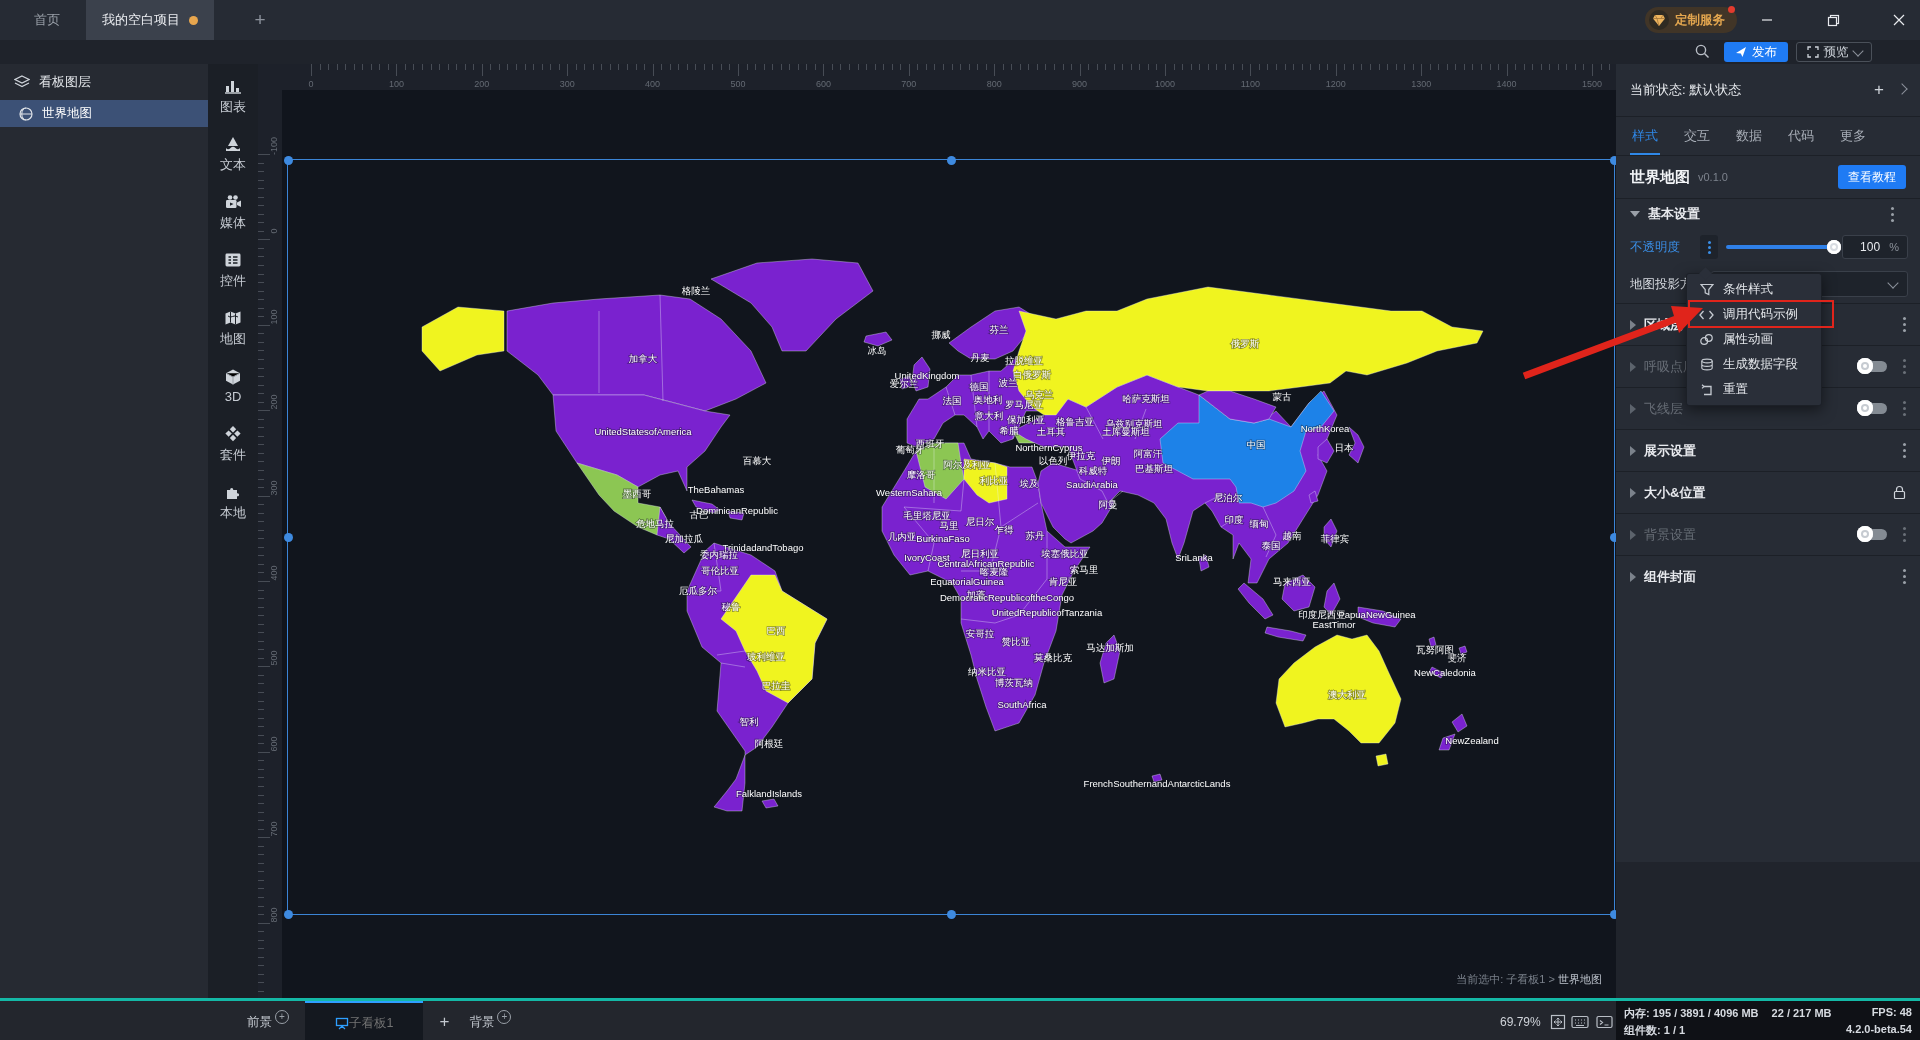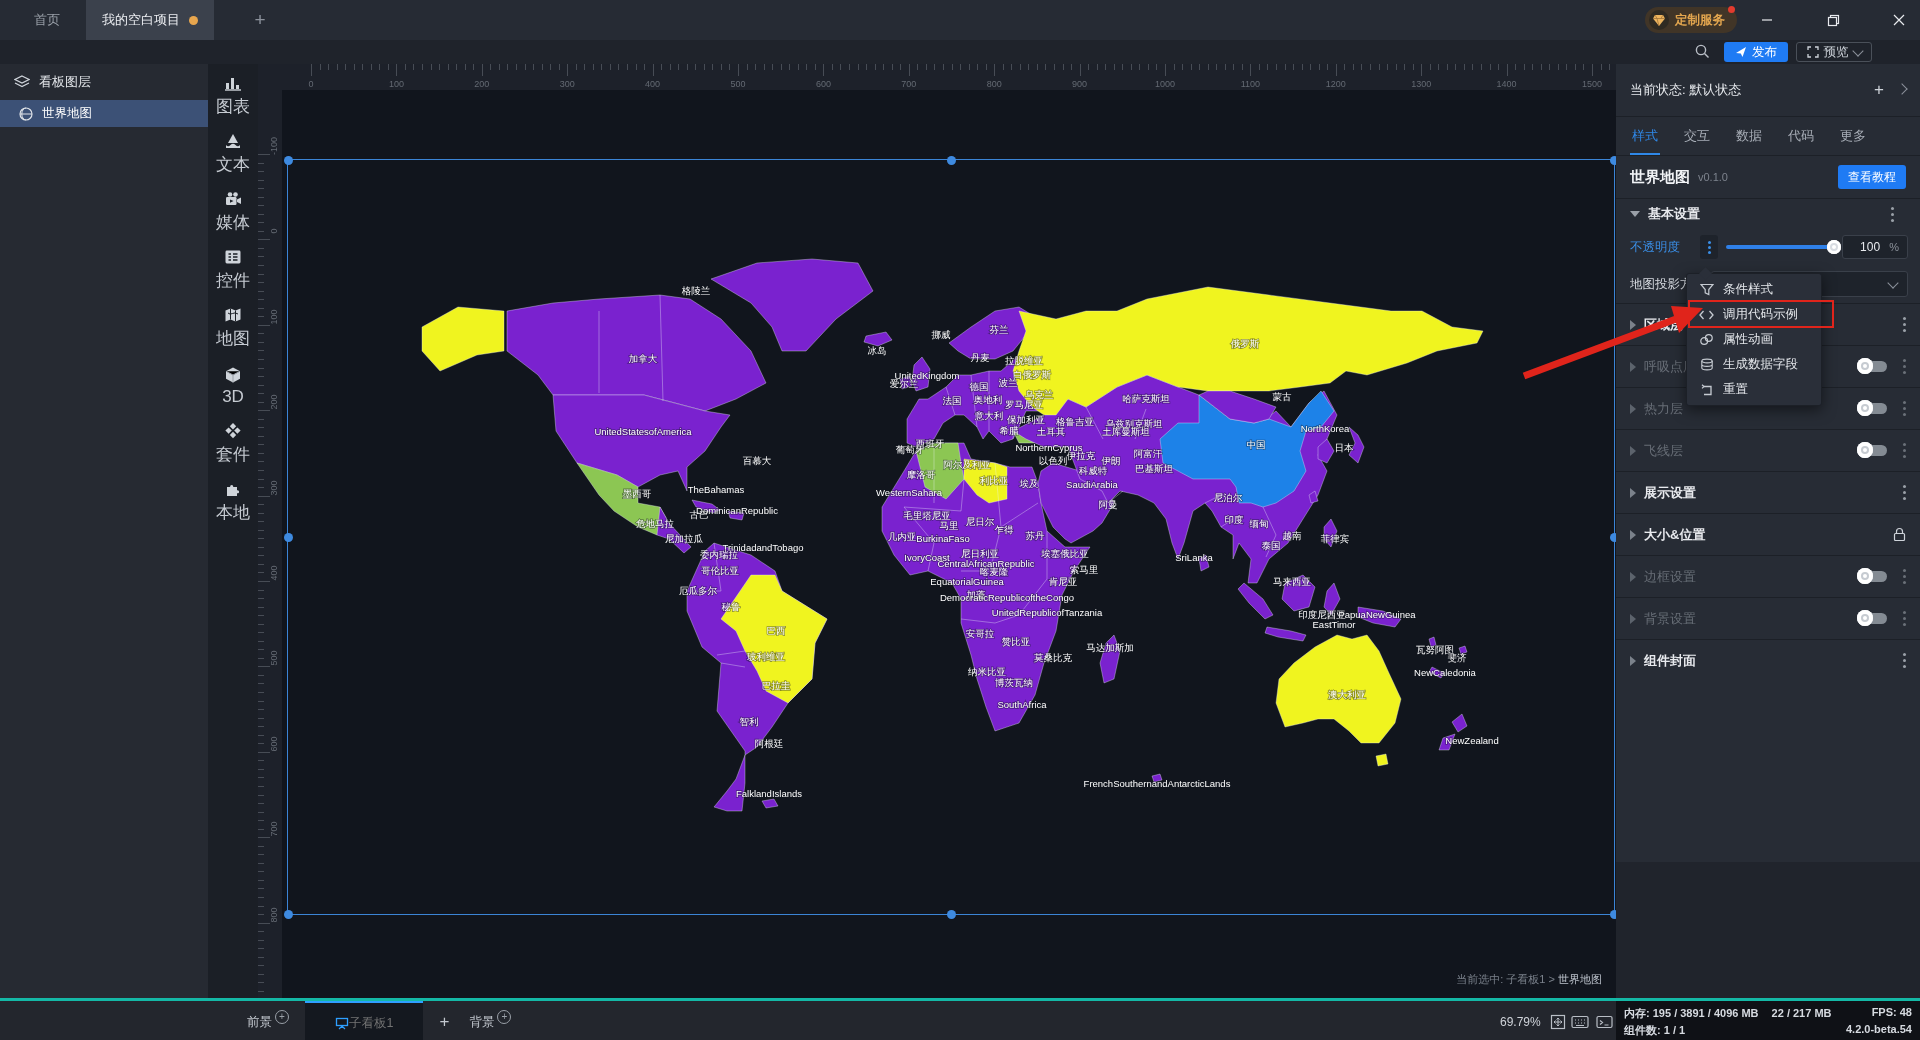--- a/index.html
+++ b/index.html
@@ -29,21 +29,21 @@
 
   
   #layers{position:absolute;left:0;top:64px;width:208px;height:934px;background:#262a32;border-right:1px solid #171a20}
   .lp-head{display:flex;align-items:center;gap:9px;height:36px;padding-left:14px;color:#e3e6ea;font-size:13px}
   .lp-item{display:flex;align-items:center;gap:9px;height:27px;padding-left:19px;font-size:12.5px;color:#fff}
   .lp-item.sel{background:#3c5176}
 
   
   #dock{position:absolute;left:208px;top:64px;width:50px;height:934px;background:#1b1f26}
   .dock-item{width:50px;height:52px;margin-top:6px;display:flex;flex-direction:column;align-items:center;justify-content:center;gap:3px;color:#c6cbd2;cursor:pointer}
-  .dock-item .dock-label{font-size:17px;color:#c6cbd2}
+  .dock-item .dock-label{font-size:13px;color:#c6cbd2}
 
   
   #canvas{position:absolute;left:258px;top:64px;width:1358px;height:934px;background:#12161e;overflow:hidden}
   #rulerH{position:absolute;left:24px;top:0;width:1334px;height:26px;background:#1d212a;overflow:hidden}
   #rulerV{position:absolute;left:0;top:26px;width:24px;height:908px;background:#1d212a;overflow:hidden}
   #rulerC{position:absolute;left:0;top:0;width:24px;height:26px;background:#1d212a}
   .tickH{position:absolute;top:0;width:1px;background:#474c55}
   .tickV{position:absolute;left:0;height:1px;background:#474c55}
   .numH{position:absolute;top:15px;font-size:9px;color:#646a73;transform:translateX(-50%)}
   .numV{position:absolute;left:3px;font-size:9px;color:#646a73;transform:rotate(-90deg);transform-origin:center;width:26px;text-align:center}
@@ -796,26 +796,20 @@
         <span class="vdots auto"></span>
       </div>
       <div class="irow dis">
         <span class="car"></span>
         <span class="t">呼吸点层</span>
         <span class="toggle"></span>
         <span class="vdots"></span>
       </div>
       <div class="irow dis">
         <span class="car"></span>
-        <span class="t">热力层</span>
-        <span class="toggle"></span>
-        <span class="vdots"></span>
-      </div>
-      <div class="irow dis">
-        <span class="car"></span>
         <span class="t">飞线层</span>
         <span class="toggle"></span>
         <span class="vdots"></span>
       </div>
       <div class="irow">
         <span class="car"></span>
         <span class="t">展示设置</span>
         <span class="vdots auto"></span>
       </div>
       <div class="irow">
@@ -823,26 +817,20 @@
         <span class="t">大小&amp;位置</span>
         <span style="margin-left:auto;margin-right:2px">
           <svg width="13" height="15">
             <rect x="1.5" y="6.5" width="10" height="7" rx="1" fill="none" stroke="#cfd4da" stroke-width="1.2"></rect>
             <path d="M3.5,6.5 V4.5 a3,3 0 0 1 6,0 V6.5" fill="none" stroke="#cfd4da" stroke-width="1.2"></path>
           </svg>
         </span>
       </div>
       <div class="irow dis">
         <span class="car"></span>
-        <span class="t">边框设置</span>
-        <span class="toggle"></span>
-        <span class="vdots"></span>
-      </div>
-      <div class="irow dis">
-        <span class="car"></span>
         <span class="t">背景设置</span>
         <span class="toggle"></span>
         <span class="vdots"></span>
       </div>
       <div class="irow">
         <span class="car"></span>
         <span class="t">组件封面</span>
         <span class="vdots auto"></span>
       </div>
     </div>

